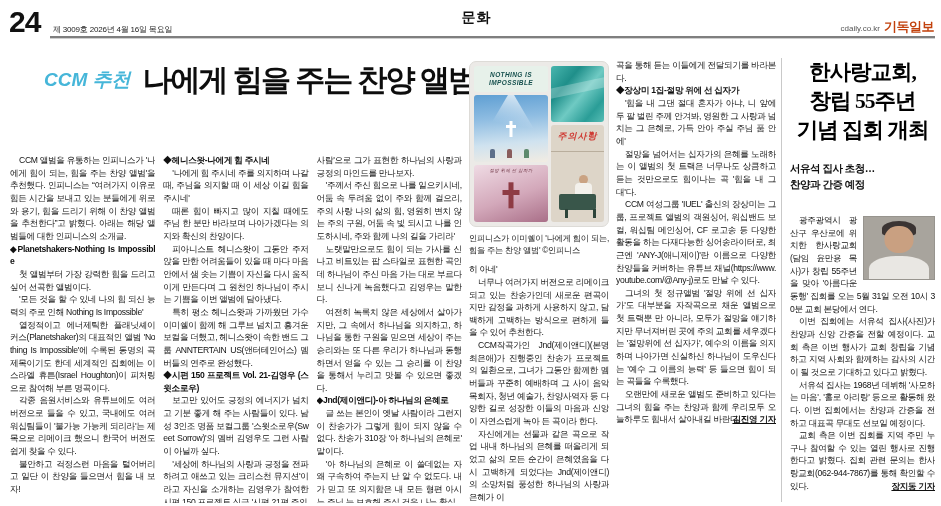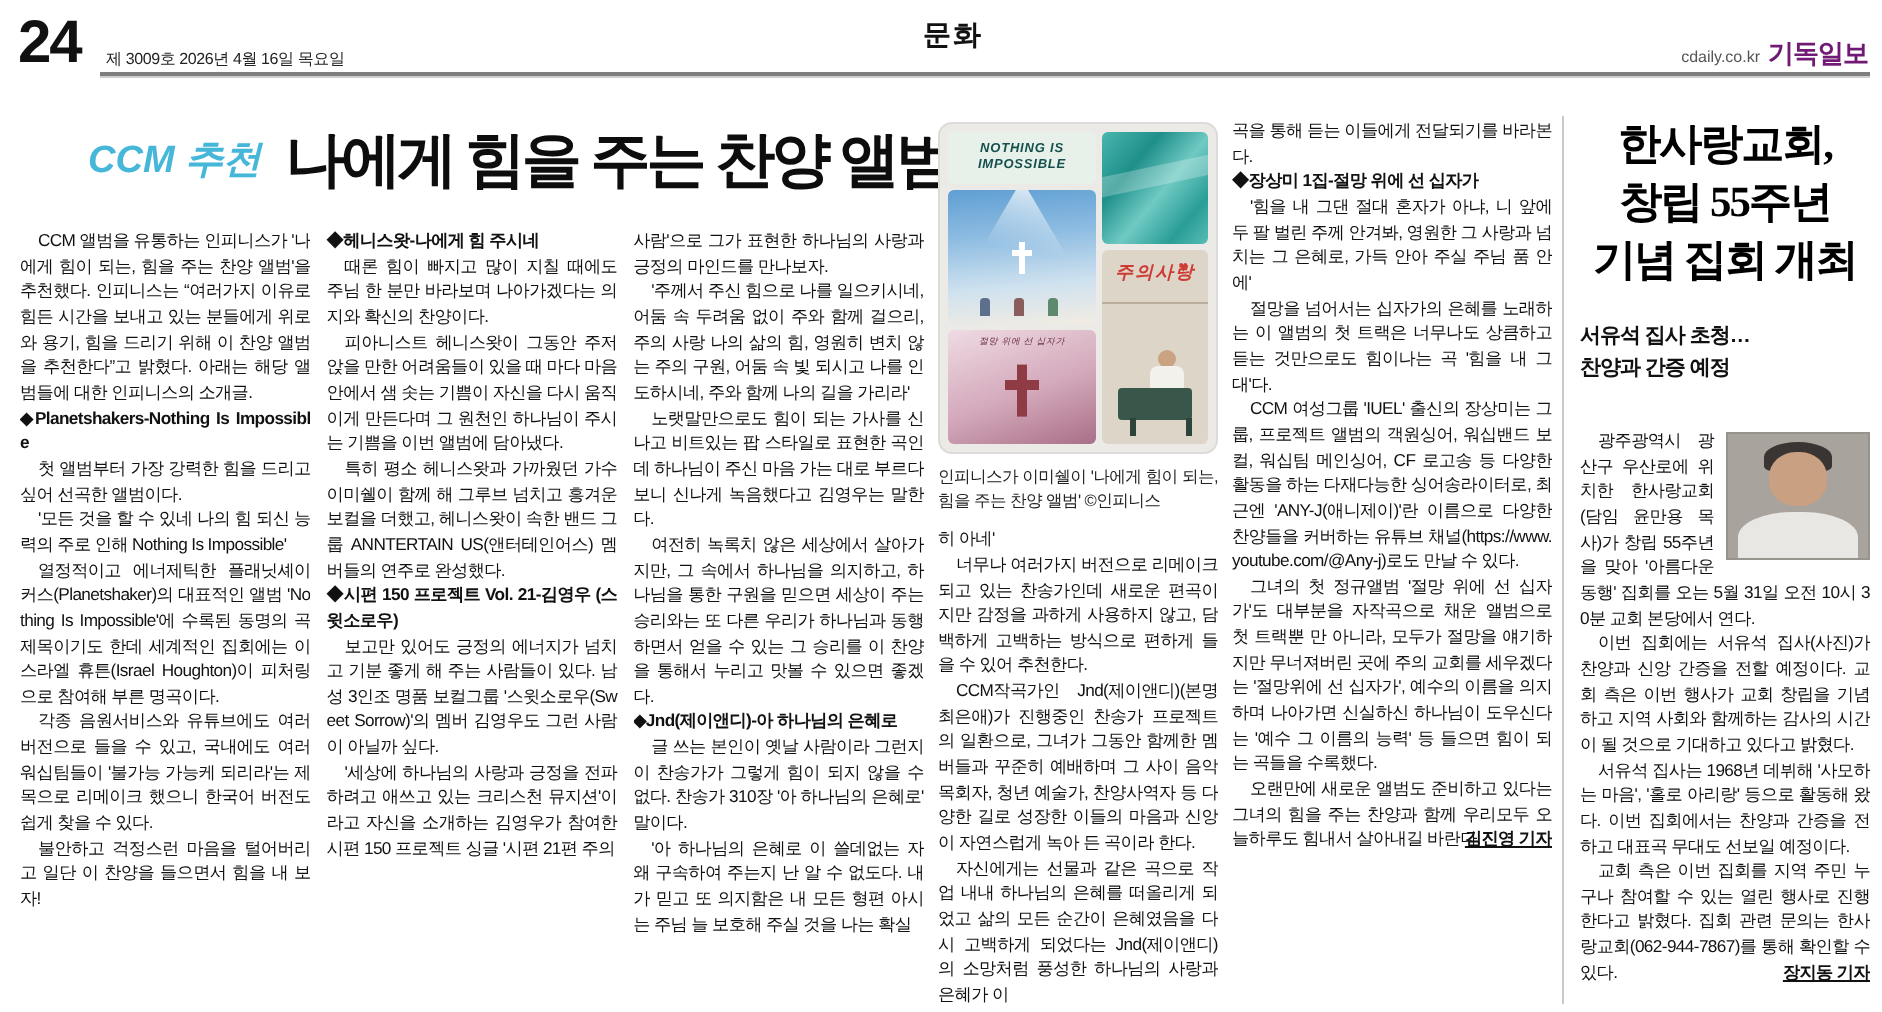--- a/index.html
+++ b/index.html
@@ -9,26 +9,26 @@
     font-family:"Liberation Sans", sans-serif; color:#1a1a1a;
     overflow:hidden; margin:0 auto;
   }
   
   .masthead { position:absolute; left:0; top:0; width:941px; height:42px; }
   .pageno { position:absolute; left:9px; top:5px; font-size:30px; font-weight:bold; letter-spacing:-1px; color:#111;text-align:center; }
   .issue { position:absolute; left:53px; top:24px; font-size:8px; color:#222; letter-spacing:-0.2px; }
   .section { position:absolute; left:0; right:0; top:9px; text-align:center; font-size:14px; font-weight:bold; letter-spacing:1px; color:#111;padding-left:12px; }
   .brand-wrap { position:absolute; right:7px; top:18px; font-size:8px; color:#444; }
   .brand-wrap .site { font-size:8px; color:#555; margin-right:4px; }
-  .brand-wrap .brand { font-size:13px; font-weight:bold; color:#701a75; letter-spacing:-0.5px; }
+  .brand-wrap .brand { font-size:13px; font-weight:bold; color:#c2410c; letter-spacing:-0.5px; }
   .mast-rule { position:absolute; left:50px; right:6px; top:36px; height:3px; background:#7f7f7f; border-bottom:1px solid #cfcfcf; }
 
   
   .main { position:absolute; left:10px; top:55px; width:766px; height:448px; display:flex; gap:7px; }
-  .left-three { width:452px; display:flex; flex-direction:column; }
+  .left-three { width:452px; display:flex; flex-direction:column;gap:40px; }
   .headrow { height:50px; display:flex; align-items:center; padding-left:34px; margin-bottom:9px; }
   .kicker { font-size:19px; font-style:italic; font-weight:600; color:#46b6d9; letter-spacing:0px; margin-right:12px; white-space:nowrap; }
   .headline { font-size:30px; font-weight:bold; color:#0d0d0d; letter-spacing:-2px; white-space:nowrap; }
   .threecols { flex:1; display:flex; gap:8px; overflow:hidden; }
   .tcol { width:145.3px; overflow:hidden; }
 
   .tcol p, .col4 p, .col5 p, .side-body p {
     font-size:8.6px; line-height:12.65px; text-align:justify;
     letter-spacing:-0.3px; color:#111; word-break:break-all;
   }
@@ -109,20 +109,21 @@
           <p class="body">CCM 앨범을 유통하는 인피니스가 '나에게 힘이 되는, 힘을 주는 찬양 앨범'을 추천했다. 인피니스는 “여러가지 이유로 힘든 시간을 보내고 있는 분들에게 위로와 용기, 힘을 드리기 위해 이 찬양 앨범을 추천한다”고 밝혔다. 아래는 해당 앨범들에 대한 인피니스의 소개글.</p>
           <p class="h">◆Planetshakers-Nothing Is Impossible</p>
           <p class="body">첫 앨범부터 가장 강력한 힘을 드리고 싶어 선곡한 앨범이다.</p>
           <p class="body">'모든 것을 할 수 있네 나의 힘 되신 능력의 주로 인해 Nothing Is Impossible'</p>
           <p class="body">열정적이고 에너제틱한 플래닛셰이커스(Planetshaker)의 대표적인 앨범 'Nothing Is Impossible'에 수록된 동명의 곡 제목이기도 한데 세계적인 집회에는 이스라엘 휴튼(Israel Houghton)이 피처링으로 참여해 부른 명곡이다.</p>
           <p class="body">각종 음원서비스와 유튜브에도 여러 버전으로 들을 수 있고, 국내에도 여러 워십팀들이 '불가능 가능케 되리라'는 제목으로 리메이크 했으니 한국어 버전도 쉽게 찾을 수 있다.</p>
           <p class="body">불안하고 걱정스런 마음을 털어버리고 일단 이 찬양을 들으면서 힘을 내 보자!</p>
         </div>
         <div class="tcol">
           <p class="h">◆헤니스왓-나에게 힘 주시네</p>
+          <p class="body">'나에게 힘 주시네 주를 의지하며 나갈 때, 주님을 의지할 때 이 세상 이길 힘을 주시네'</p>
           <p class="body">때론 힘이 빠지고 많이 지칠 때에도 주님 한 분만 바라보며 나아가겠다는 의지와 확신의 찬양이다.</p>
           <p class="body">피아니스트 헤니스왓이 그동안 주저앉을 만한 어려움들이 있을 때 마다 마음 안에서 샘 솟는 기쁨이 자신을 다시 움직이게 만든다며 그 원천인 하나님이 주시는 기쁨을 이번 앨범에 담아냈다.</p>
           <p class="body">특히 평소 헤니스왓과 가까웠던 가수 이미쉘이 함께 해 그루브 넘치고 흥겨운 보컬을 더했고, 헤니스왓이 속한 밴드 그룹 ANNTERTAIN US(앤터테인어스) 멤버들의 연주로 완성했다.</p>
           <p class="h">◆시편 150 프로젝트 Vol. 21-김영우 (스윗소로우)</p>
           <p class="body">보고만 있어도 긍정의 에너지가 넘치고 기분 좋게 해 주는 사람들이 있다. 남성 3인조 명품 보컬그룹 '스윗소로우(Sweet Sorrow)'의 멤버 김영우도 그런 사람이 아닐까 싶다.</p>
           <p class="body">'세상에 하나님의 사랑과 긍정을 전파하려고 애쓰고 있는 크리스천 뮤지션'이라고 자신을 소개하는 김영우가 참여한 시편 150 프로젝트 싱글 '시편 21편 주의</p>
         </div>
         <div class="tcol">
           <p class="cont">사람'으로 그가 표현한 하나님의 사랑과 긍정의 마인드를 만나보자.</p>
           <p class="body">'주께서 주신 힘으로 나를 일으키시네, 어둠 속 두려움 없이 주와 함께 걸으리, 주의 사랑 나의 삶의 힘, 영원히 변치 않는 주의 구원, 어둠 속 빛 되시고 나를 인도하시네, 주와 함께 나의 길을 가리라'</p>

